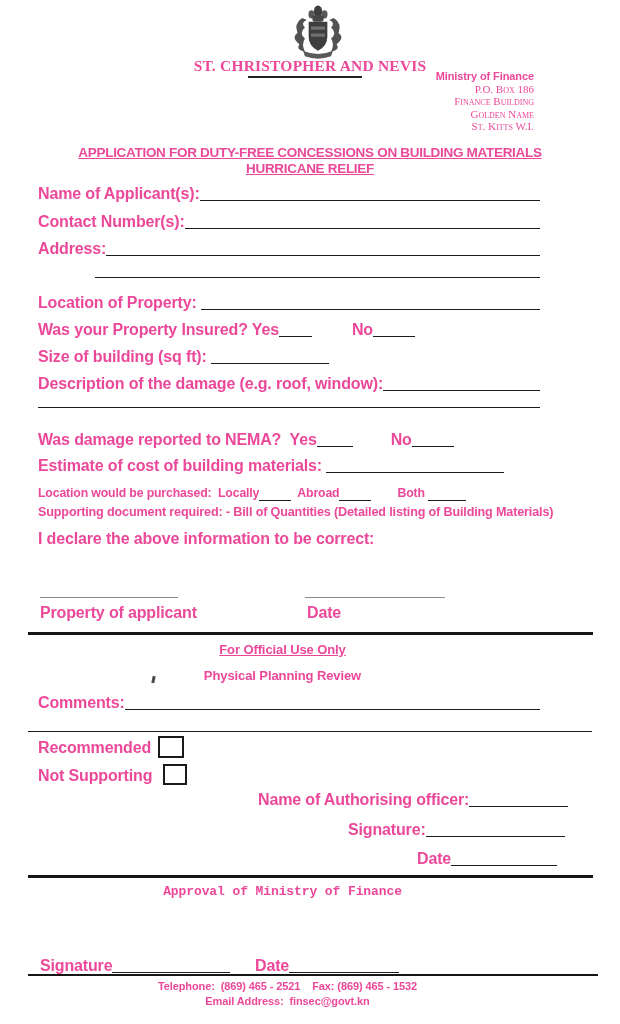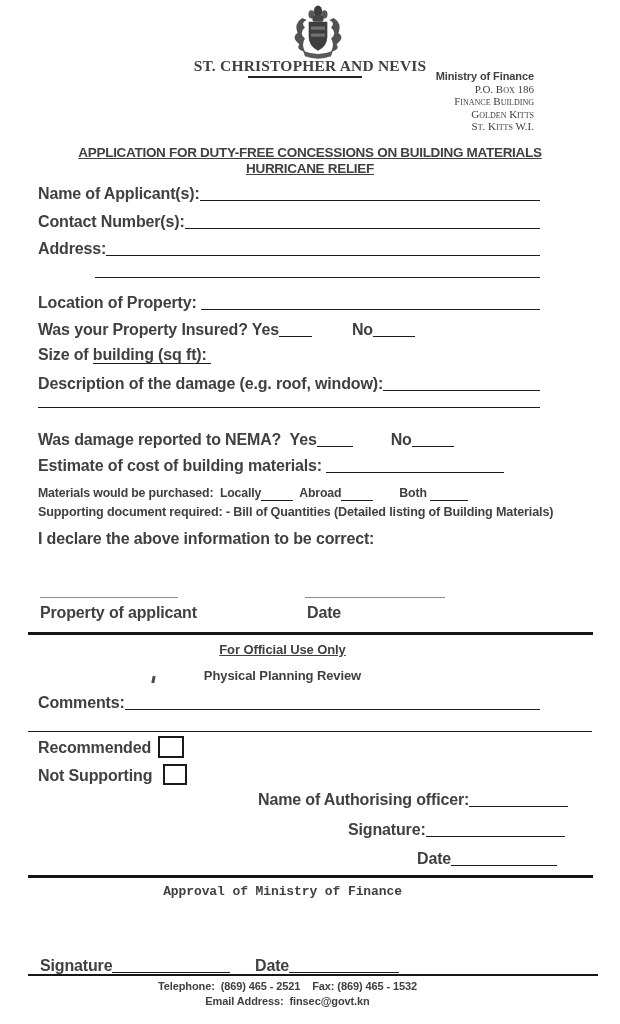--- a/index.html
+++ b/index.html
@@ -1,19 +1,19 @@
 <!DOCTYPE html>
 <html><head>
 <meta charset="utf-8">
 <style>
   * { margin:0; padding:0; box-sizing:border-box; }
   html,body { background:#ffffff; }
   .page {
     position:relative; width:620px; height:1016px; background:#ffffff;
-    font-family:"Liberation Sans", sans-serif; color:#404040; overflow:hidden;
+    font-family:"Liberation Sans", sans-serif; color:#ec4899; overflow:hidden;
   }
   
   .crest { position:absolute; left:288px; top:5px; width:60px; height:56px; }
   .country {
     position:absolute; left:0; right:0; top:57px; text-align:center;
     font-family:"Liberation Serif", serif; font-weight:bold; font-size:15.5px; letter-spacing:.2px;
   }
   .country-underline { position:absolute; left:248px; top:76px; width:114px; height:1.8px; background:#242424; }
   .ministry-block { position:absolute; right:86px; top:70px; text-align:right; line-height:12.5px; }
   .ministry { font-weight:bold; font-size:11px; letter-spacing:-.1px; }
@@ -58,21 +58,21 @@
       </g>
     </svg>
   </div>
   <div class="country">ST. CHRISTOPHER AND NEVIS</div>
   <div class="country-underline"></div>
 
   <div class="ministry-block">
     <div class="ministry">Ministry of Finance</div>
     <div class="addr">P.O. Box 186</div>
     <div class="addr">Finance Building</div>
-    <div class="addr">Golden Kitts</div>
+    <div class="addr">Golden Name</div>
     <div class="addr">St. Kitts W.I.</div>
   </div>
 
   <div class="titleband">
     <div class="title-line">APPLICATION FOR DUTY-FREE CONCESSIONS ON BUILDING MATERIALS</div>
     <div class="title-line">HURRICANE RELIEF</div>
   </div>
 
   <div class="row" style="left:38px; right:80px; top:184px;">
     <span class="lbl">Name of Applicant(s):</span>
@@ -96,21 +96,21 @@
     <span class="fill"></span>
   </div>
 
   <div class="row" style="left:38px; top:320px;">
     <span class="lbl">Was your Property Insured? Yes</span>
     <span class="blank" style="width:33px;"></span>
     <span class="lbl" style="margin-left:40px;">No</span>
     <span class="blank" style="width:42px;"></span>
   </div>
 
-  <div class="row" style="left:38px; top:347px;flex-direction:column;">
+  <div class="row" style="left:38px; top:347px;">
     <span class="lbl">Size of building (sq ft): </span>
     <span class="blank" style="width:118px;"></span>
   </div>
 
   <div class="row" style="left:38px; right:80px; top:374px;">
     <span class="lbl">Description of the damage (e.g. roof, window):</span>
     <span class="fill"></span>
   </div>
 
   <div class="lineonly" style="left:38px; right:80px; top:398px;"></div>
@@ -121,21 +121,21 @@
     <span class="lbl" style="margin-left:38px;">No</span>
     <span class="blank" style="width:42px;"></span>
   </div>
 
   <div class="row" style="left:38px; top:456px;">
     <span class="lbl">Estimate of cost of building materials: </span>
     <span class="blank" style="width:178px;"></span>
   </div>
 
   <div class="row" style="left:38px; top:484px;">
-    <span class="lbl sm">Materials would be purchased:  Locally</span>
+    <span class="lbl sm">Location would be purchased:  Locally</span>
     <span class="blank" style="width:32px;"></span>
     <span class="lbl sm" style="margin-left:6px;">Abroad</span>
     <span class="blank" style="width:32px;"></span>
     <span class="lbl sm" style="margin-left:26px;">Both </span>
     <span class="blank" style="width:38px;"></span>
   </div>
 
   <div class="row" style="left:38px; top:503px;">
     <span class="lbl" style="font-size:12.6px;">Supporting document required: - Bill of Quantities (Detailed listing of Building Materials)</span>
   </div>

